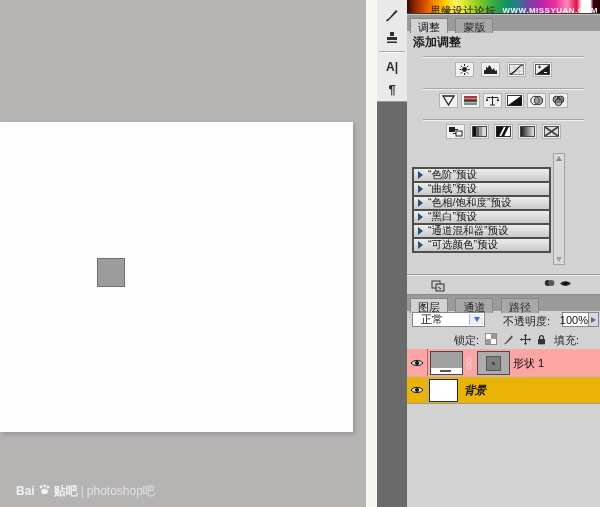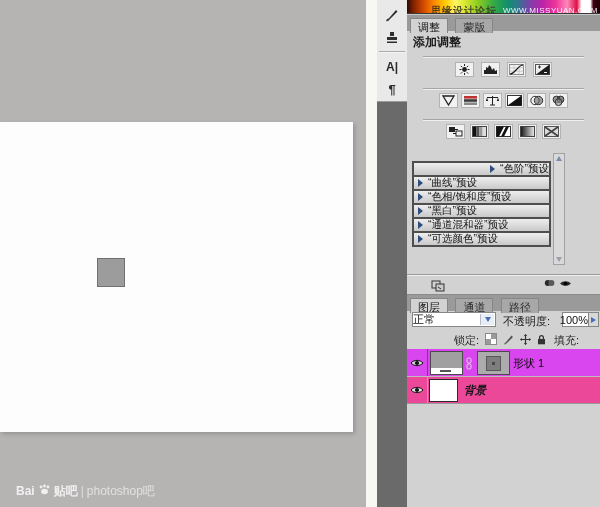--- a/index.html
+++ b/index.html
@@ -23,59 +23,59 @@
   .glyphP{font-size:13px;font-weight:bold;}
   
   .right{position:absolute;left:407px;top:0;width:193px;height:507px;background:#d2d2d2;}
   .rainbow{position:absolute;left:0;top:0;width:193px;height:13px;
     background:linear-gradient(90deg,#2a0a00 0%,#7a2000 3%,#cc4400 8%,#ff8800 14%,#ffcc00 20%,#fff566 25%,
       #d8e830 30%,#88cc22 37%,#33aa44 45%,#11906a 52%,#2a7a8a 57%,#7744aa 63%,#bb22aa 70%,#ee3399 77%,
       #ff88bb 83%,#dd1144 88%,#ffffff 90.5%,#ffffff 95%,#440011 96.5%,#1a0005 100%);
     border-bottom:1px solid #3a3a3a;}
   .missyuan{position:absolute;top:5px;left:18px;right:2px;height:11px;display:flex;justify-content:flex-end;gap:6px;align-items:center;}
   .missyuan .site{font-size:10px;font-weight:bold;color:rgba(55,45,40,0.85);letter-spacing:1px;}
-  .missyuan .url{font-size:8px;color:rgba(255,255,255,0.92);letter-spacing:.5px;}
+  .missyuan .url{font-size:8px;color:rgba(255,255,255,0.92);letter-spacing:.5px;font-weight:bold;}
   
   .tabbar{position:absolute;left:0;width:193px;height:16px;background:#9a9a9a;border-top:1px solid #c6c6c6;}
   .tab{display:inline-block;height:13px;margin-left:3px;padding:1px 7px 0 7px;font-size:11px;color:#2c2c2c;
        background:#a8a8a8;border:1px solid #868686;border-bottom:none;vertical-align:bottom;}
   .tab.active{background:#d2d2d2;color:#101010;}
   
   .adj-header{position:absolute;left:6px;top:34px;font-size:12px;font-weight:bold;color:#1c1c1c;}
   .hr3d{position:absolute;left:16px;right:16px;border-top:1px solid #a6a6a6;border-bottom:1px solid #efefef;}
   .icon-row{position:absolute;left:0;width:193px;display:flex;justify-content:center;align-items:center;}
   .tile{width:19px;height:15px;background:#f1f1f1;border:1px solid #b2b2b2;display:flex;align-items:center;justify-content:center;box-sizing:border-box;}
   .preset-list{position:absolute;left:5px;top:153px;width:139px;}
   .preset-row{height:12px;border:2px solid #4e4e4e;margin-top:-2px;background:linear-gradient(#eeeeee,#c9c9c9);
               display:flex;align-items:center;padding-left:4px;}
-  .preset-row:first-child{margin-top:8px;justify-content:flex-end;}
+  .preset-row:first-child{margin-top:14px;}
   .tri-r{width:0;height:0;border-left:5px solid #2d4d7d;border-top:4px solid transparent;border-bottom:4px solid transparent;margin-right:5px;}
   .preset-label{font-size:10.5px;color:#141414;white-space:nowrap;}
   .vscroll{position:absolute;left:146px;top:153px;width:12px;height:112px;background:#d9d9d9;border:1px solid #a2a2a2;box-sizing:border-box;}
   .vs-up{position:absolute;top:2px;left:2px;width:0;height:0;border-left:3.5px solid transparent;border-right:3.5px solid transparent;border-bottom:5px solid #7a8db0;}
   .vs-dn{position:absolute;bottom:2px;left:2px;width:0;height:0;border-left:3.5px solid transparent;border-right:3.5px solid transparent;border-top:5px solid #9aa0ab;}
   .adj-bottom{position:absolute;left:0;top:274px;width:193px;height:19px;border-top:1px solid #9a9a9a;box-shadow:inset 0 1px 0 #eee;}
   
   .ctl-row{position:absolute;left:0;width:193px;height:17px;font-size:11px;color:#1e1e1e;}
   .field{position:absolute;height:15px;background:#fff;border:1px solid #878787;box-sizing:border-box;
          font-size:11px;color:#111;display:flex;align-items:center;}
-  .blend{left:5px;width:84px;padding-left:0;}
+  .blend{left:5px;width:73px;padding-left:8px;}
   .blend .dd{position:absolute;right:1px;top:1px;bottom:1px;width:13px;background:#e9eef6;display:flex;align-items:center;justify-content:center;border-left:1px solid #b5bdca;}
   .tri-dn{width:0;height:0;border-left:3.5px solid transparent;border-right:3.5px solid transparent;border-top:5px solid #4a6db5;}
   .tri-btn-r{width:0;height:0;border-top:3.5px solid transparent;border-bottom:3.5px solid transparent;border-left:5px solid #4a6db5;}
   .num{width:30px;justify-content:flex-end;padding-right:3px;}
   .arrow-btn{position:absolute;width:11px;height:15px;background:#d8d8d8;border:1px solid #878787;box-sizing:border-box;
              display:flex;align-items:center;justify-content:center;}
   .lbl-r{position:absolute;text-align:left;}
   .lock-icons{position:absolute;left:36px;top:1px;display:flex;gap:6px;align-items:center;height:14px;}
   .checker{width:10px;height:10px;border:1px solid #8a8a8a;background:conic-gradient(#9a9a9a 25%,#fff 0 50%,#9a9a9a 0 75%,#fff 0);}
   .layer-rows{position:absolute;left:0;top:349px;width:193px;}
   .lrow{position:relative;width:193px;}
-  .lrow.sel{height:27px;background:#d946ef;}
-  .lrow.bg{height:26px;background:#ec4899;border-top:1px solid #bcbcbc;border-bottom:1px solid #9a9a9a;}
+  .lrow.sel{height:27px;background:#fca5a5;}
+  .lrow.bg{height:26px;background:#eab308;border-top:1px solid #bcbcbc;border-bottom:1px solid #9a9a9a;}
   .eye-cell{position:absolute;left:0;top:0;bottom:0;width:20px;display:flex;align-items:center;justify-content:center;}
   .lrow.sel .eye-cell{border-right:1px solid rgba(0,0,0,0.35);}
   .lrow.bg .eye-cell{border-right:1px solid #ababab;}
   .thumb1{position:absolute;left:23px;top:2px;width:31px;height:22px;background:#a0a0a0;border:1px solid #4a4a4a;}
   .thumb1 .fillbar{position:absolute;left:0;right:0;bottom:0;height:6px;background:#fff;}
   .thumb1 .dash{position:absolute;left:9px;bottom:2px;width:11px;height:2px;background:#555;}
   .linkicon{position:absolute;left:58px;top:7px;}
   .maskthumb{position:absolute;left:70px;top:2px;width:31px;height:22px;background:#acacac;border:1px solid #4a4a4a;}
   .maskthumb .inner{position:absolute;left:8px;top:4px;width:13px;height:13px;background:#7e7e7e;border:1px solid #585858;}
   .maskthumb .dot{position:absolute;left:5px;top:5px;width:3px;height:3px;background:#4a4a4a;}

